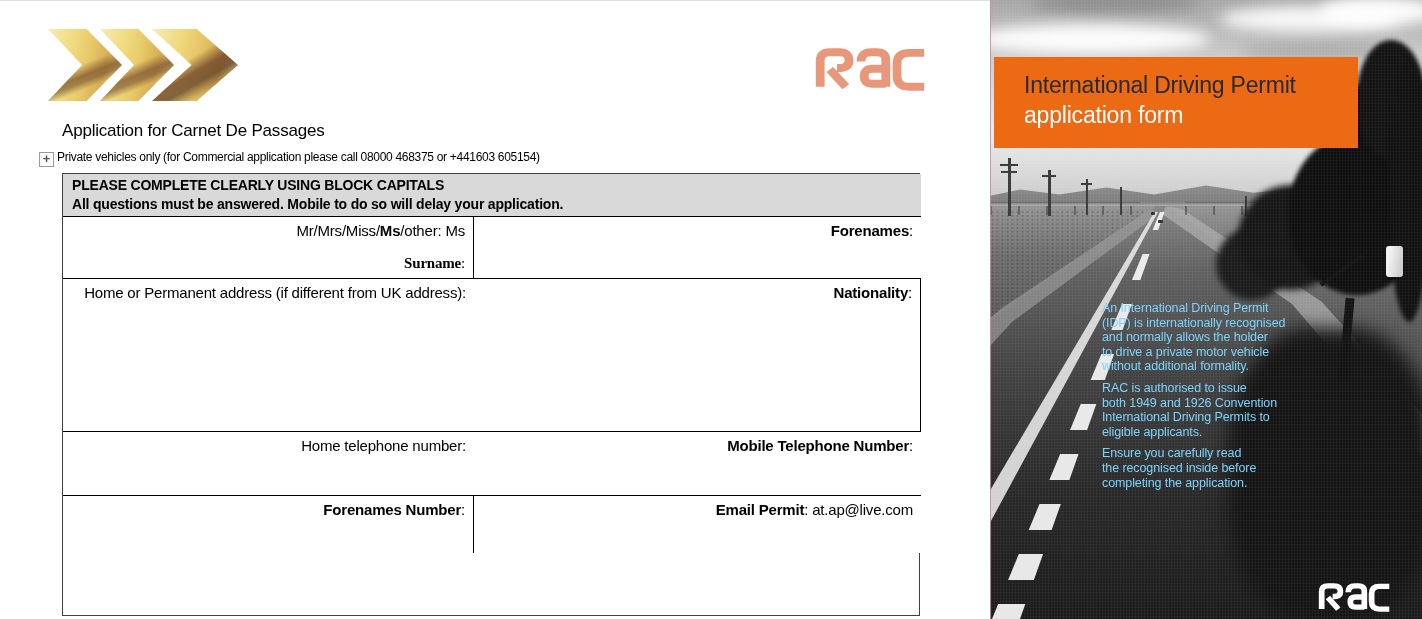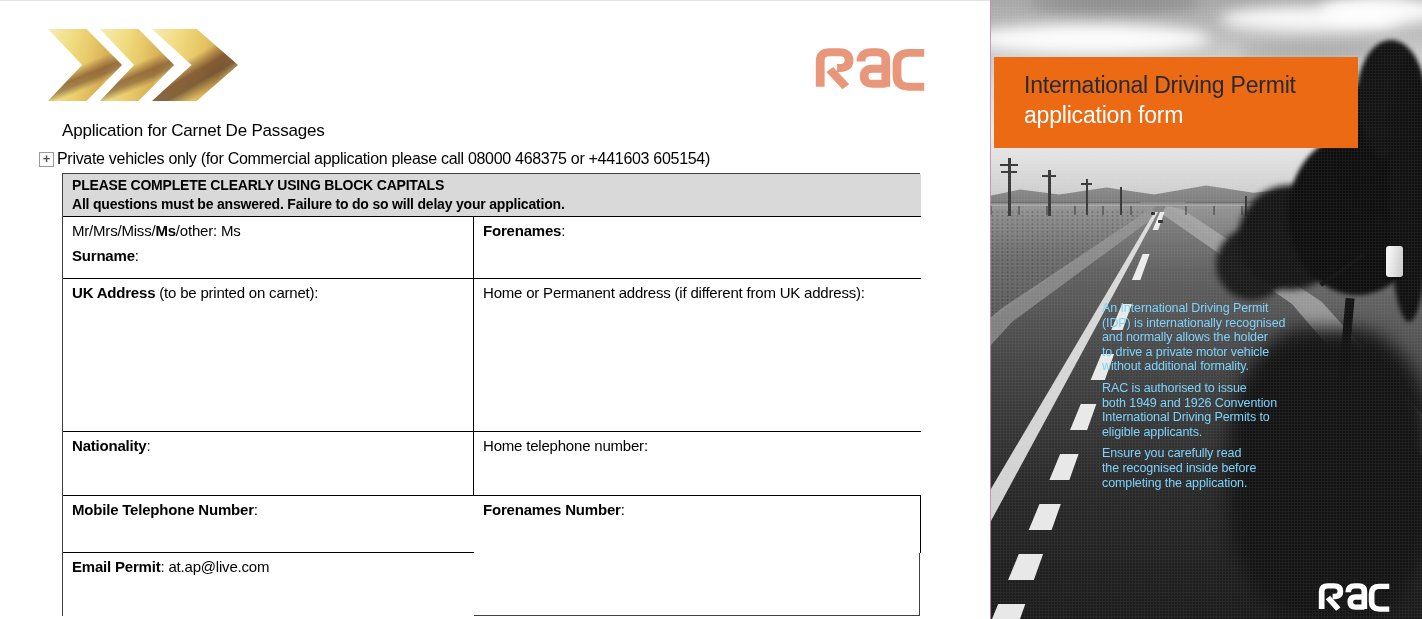--- a/index.html
+++ b/index.html
@@ -24,38 +24,38 @@
   .chev:nth-child(3){ left:104px; width:86px;
      background:
        linear-gradient(150deg, rgba(110,62,28,0) 42%, rgba(110,62,28,.85) 56%, rgba(70,38,18,.7) 66%, rgba(110,62,28,0) 78%),
        linear-gradient(104deg, #f6e9a6 4%, #eed470 32%, #e2bd55 55%, #c89a40 75%, #eed88a 96%); }
 
   
   .rac-top { position:absolute; left:813px; top:44px; }
 
   .doc-title { position:absolute; left:62px; top:120px; font-size:17px; font-weight:400;
                color:#000; letter-spacing:-.2px; }
-  .doc-sub  { position:absolute; left:57px; top:149px; font-size:16px; color:#000; letter-spacing:-.3px; }
+  .doc-sub  { position:absolute; left:57px; top:149px; font-size:12px; color:#000; letter-spacing:-.3px; }
   .move-handle { position:absolute; left:39px; top:151px; width:15px; height:15px;
                  border:1px solid #9a9a9a; background:#fdfdfd; color:#555;
                  font-size:13px; line-height:12px; text-align:center; font-weight:700; cursor:move; }
 
   
   .ftable { position:absolute; left:62px; top:172px; width:858px; height:443px;
             display:grid; grid-template-columns:411px 447px;
             grid-template-rows:43px 62px 153px 64px 57px 64px;
             border:1px solid #404040; font-size:15px; color:#000; letter-spacing:-.2px; }
   .ftable .cell { border-right:1.5px solid #000; border-bottom:1.5px solid #000;
-                  padding:5px 1px 0 9px; background:#fff; }
+                  padding:5px 8px 0 9px; background:#fff;text-align:right; }
   .ftable .cell.last-col { border-right:none; }
   .ftable .cell.last-row { border-bottom:none; }
   .thead { grid-column:1 / -1; background:#D9D9D9; border-bottom:1.5px solid #000;
            padding:2px 9px; font-weight:700; font-size:14px; line-height:19px; }
   .b { font-weight:700; }
-  .gap-line { display:block; margin-top:8px; }
+  .gap-line { display:block; margin-top:16px;font-family:Liberation Serif, serif; }
 
   
   #photo { position:absolute; left:990px; top:0; width:432px; height:619px; overflow:hidden; background:#222; }
   #photo .guide { position:absolute; left:0; top:0; width:1px; height:619px; background:rgba(210,130,165,.85); z-index:12; }
 
   .sky { position:absolute; left:0; top:0; width:432px; height:214px;
          background:linear-gradient(#a6a6a6 0%, #cfcfcf 30%, #ececec 62%, #c4c4c4 100%); }
   .cloud { position:absolute; border-radius:50%; filter:blur(7px); }
   .c1 { left:-20px; top:24px; width:240px; height:30px; background:rgba(255,255,255,.95); }
   .c2 { left:230px; top:6px;  width:180px; height:26px; background:rgba(255,255,255,.9); }
@@ -151,34 +151,31 @@
     </div>
 
     <div class="doc-title">Application for Carnet De Passages</div>
 
     <div class="move-handle">+</div>
     <div class="doc-sub">Private vehicles only (for Commercial application please call 08000 468375 or +441603 605154)</div>
 
     <div class="ftable">
       <div class="thead">
         <div>PLEASE COMPLETE CLEARLY USING BLOCK CAPITALS</div>
-        <div>All questions must be answered. Failure to do so will delay your application.</div>
+        <div>All questions must be answered. Mobile to do so will delay your application.</div>
       </div>
 
       <div class="cell">
         <span><span>Mr/Mrs/Miss/</span><span class="b">Ms</span><span>/other: </span><span>Ms</span></span>
         <span class="gap-line"><span class="b">Surname</span><span>:</span></span>
       </div>
       <div class="cell last-col">
         <span class="b">Forenames</span><span>:</span>
       </div>
 
-      <div class="cell">
-        <span class="b">UK Address</span><span> (to be printed on carnet):</span>
-      </div>
       <div class="cell last-col">
         <span>Home or Permanent address (if different from UK address):</span>
       </div>
 
       <div class="cell">
         <span class="b">Nationality</span><span>:</span>
       </div>
       <div class="cell last-col">
         <span>Home telephone number:</span>
       </div>

